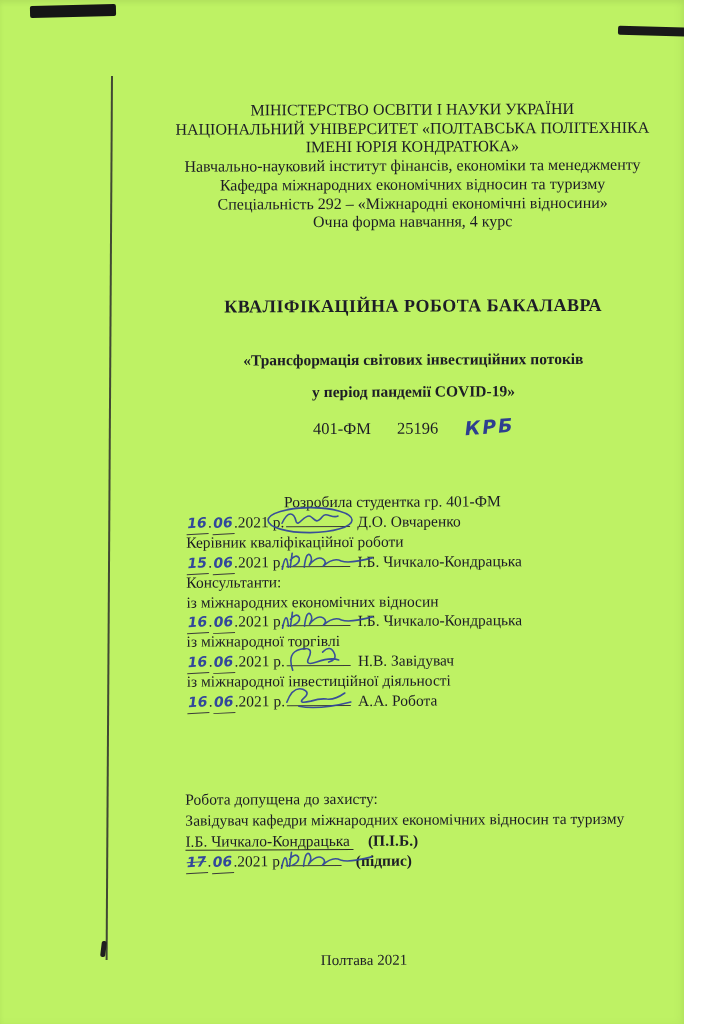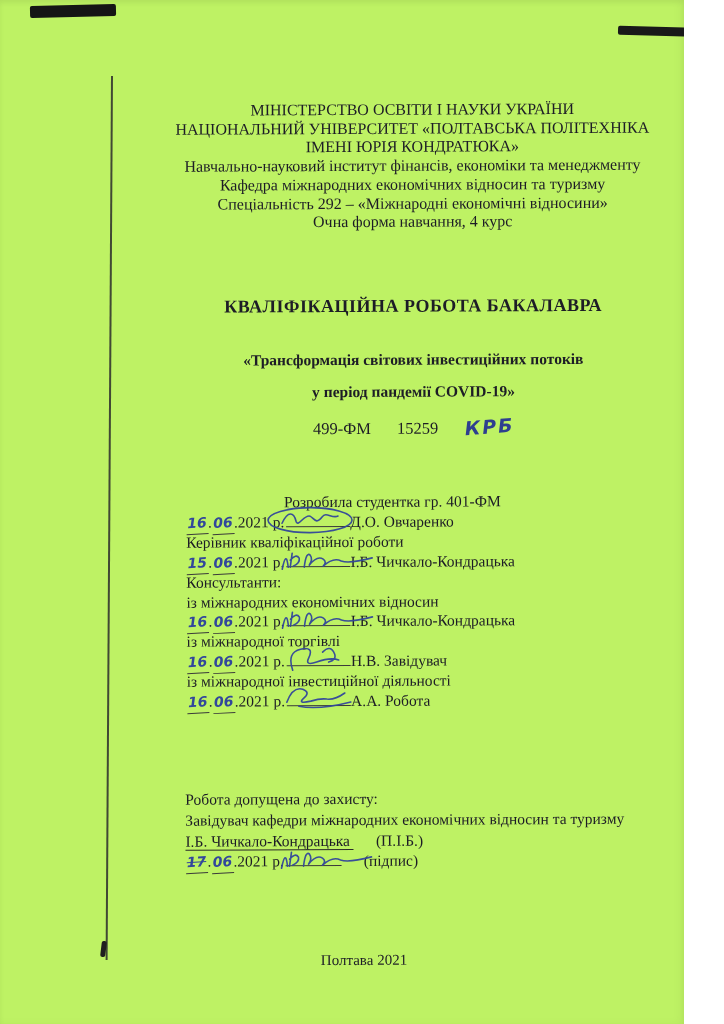--- a/index.html
+++ b/index.html
@@ -53,25 +53,25 @@
     width:64px; height:13px; margin-left:2px;
     border-bottom:1px solid #3a3a3a;
     vertical-align:baseline;
   }
   svg.sig {
     position:absolute; left:-8px; bottom:-7px;
     stroke:var(--ink,#32479b); fill:none;
     stroke-width:1.6; stroke-linecap:round; stroke-linejoin:round; opacity:.95;
   }
   svg.sig-oval { left:-28px; bottom:-11px; }
-  .name { }
+  .name { margin-left:7px; }
 
   .approval-block { position:absolute; top:789px; left:184px; width:540px; font-size:15.5px; line-height:20.8px; white-space:nowrap; }
   .head-name { border-bottom:1px solid #2a2a2a; padding-right:4px; }
-  .note { margin-left:22px; }
+  .note { margin-left:14px;font-weight:bold; }
   .approval-block .sig-line { width:56px; }
 
   .footer { position:absolute; top:952px; left:0; width:724px; text-align:center; font-size:15px; }
 </style>
 </head>
 <body>
 
 <div class="page">
 
   <div class="bar-tl"></div>
@@ -92,21 +92,21 @@
     </div>
 
     <div class="title-block">КВАЛІФІКАЦІЙНА РОБОТА БАКАЛАВРА</div>
 
     <div class="topic-block">
       <div>«Трансформація світових інвестиційних потоків</div>
       <div>у період пандемії COVID-19»</div>
     </div>
 
     <div class="code-row">
-      <span>499-ФМ</span><span class="sp"></span><span>15259</span><span class="sp"></span><span class="code-hand">КРБ</span>
+      <span>401-ФМ</span><span class="sp"></span><span>25196</span><span class="sp"></span><span class="code-hand">КРБ</span>
     </div>
 
     <div class="sig-block">
 
       <div class="indent">Розробила студентка  гр. 401-ФМ</div>
 
       <div class="date-row">
         <span class="hand">16</span><span class="printed">.</span><span class="hand">06</span><span class="printed">.2021 р.</span><span class="sig-line"><svg class="sig sig-oval" viewBox="0 0 110 36" width="110" height="36">
               <ellipse cx="52" cy="19" rx="42" ry="12.5"></ellipse>
               <path d="M24 22 C30 9 36 11 38 20 C40 27 46 13 52 15 C56 17 58 24 64 16 C68 10 74 18 80 15"></path>

